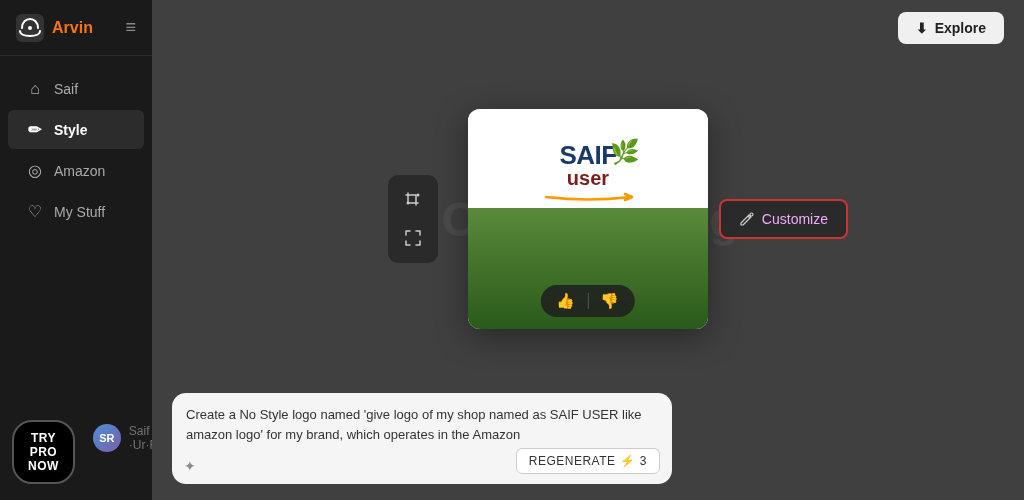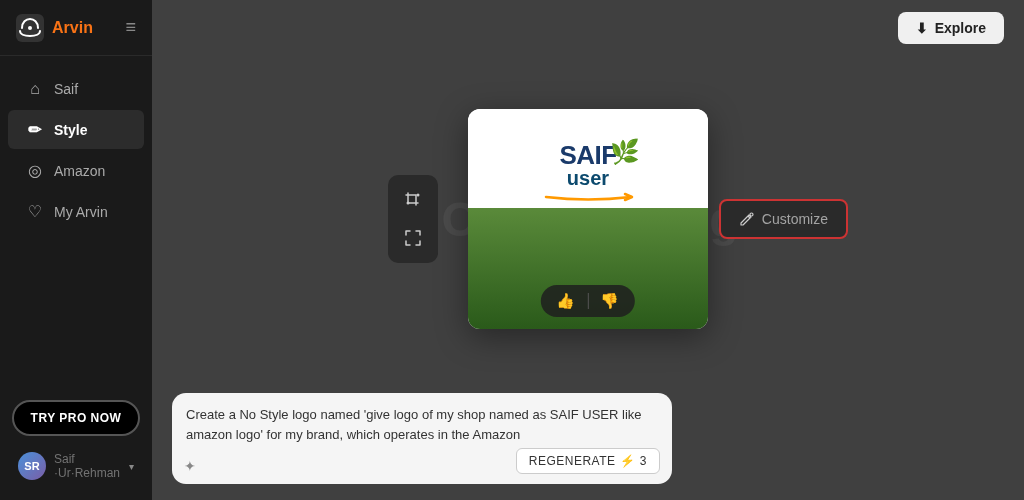--- a/index.html
+++ b/index.html
@@ -67,39 +67,39 @@
       font-weight: 600;
     }
     .nav-item .nav-icon {
       font-size: 16px;
       width: 18px;
       text-align: center;
     }
     .sidebar-bottom {
       padding: 16px 12px;
       display: flex;
-      flex-direction: column;
+      flex-direction: row;
       gap: 12px;
     }
     .try-pro-btn {
       background: #000;
       color: #fff;
       border: 2px solid #555;
       border-radius: 20px;
       padding: 9px 14px;
       font-size: 12px;
       font-weight: 700;
       letter-spacing: 0.5px;
       cursor: pointer;
       text-align: center;
       width: 100%;
     }
     .user-profile {
       display: flex;
-      align-items: center;
+      align-items: flex-start;
       gap: 8px;
       cursor: pointer;
       padding: 4px 6px;
       border-radius: 6px;
     }
     .user-avatar {
       width: 28px;
       height: 28px;
       border-radius: 50%;
       background: linear-gradient(135deg, #4a90d9, #7b5ea7);
@@ -215,21 +215,21 @@
       justify-content: center;
     }
 
     
     .customize-btn {
       position: absolute;
       right: calc(50% - 260px);
       top: 50%;
       transform: translateY(-50%);
       background: #2a2a2a;
-      color: #a3a3a3;
+      color: #f0abfc;
       border: 2px solid #cc3333;
       border-radius: 8px;
       padding: 10px 18px;
       font-size: 14px;
       font-weight: 500;
       cursor: pointer;
       display: flex;
       align-items: center;
       gap: 7px;
     }
@@ -332,21 +332,21 @@
     <div class="nav-item active">
       <span class="nav-icon">✏</span>
       <span>Style</span>
     </div>
     <div class="nav-item">
       <span class="nav-icon">◎</span>
       <span>Amazon</span>
     </div>
     <div class="nav-item">
       <span class="nav-icon">♡</span>
-      <span>My Arvin</span>
+      <span>My Stuff</span>
     </div>
   </nav>
 
   <div class="sidebar-bottom">
     <button class="try-pro-btn">TRY PRO NOW</button>
     <div class="user-profile">
       <div class="user-avatar">SR</div>
       <span class="user-name">Saif ·Ur·Rehman</span>
       <span class="chevron-down">▾</span>
     </div>
@@ -388,21 +388,21 @@
       <div class="logo-card-inner">
 
         <div style="position:absolute;top:0;left:0;right:0;height:45%;background:#fff;z-index:1;display:flex;align-items:center;justify-content:center;">
         </div>
 
         <div class="logo-bg"></div>
 
         <div style="position:absolute;top:15%;left:0;right:0;z-index:5;display:flex;flex-direction:column;align-items:center;">
           <div style="position:relative;display:inline-block;">
             <span style="font-size:26px;font-weight:900;color:#1a3a6a;line-height:1;display:block;text-align:center;letter-spacing:-0.5px;">SAIF</span>
-            <span style="font-size:20px;font-weight:700;color:#0c4a6e;line-height:1;display:block;text-align:center;">user</span>
+            <span style="font-size:20px;font-weight:700;color:#7f1d1d;line-height:1;display:block;text-align:center;">user</span>
 
             <span style="position:absolute;top:-4px;right:-24px;font-size:24px;">🌿</span>
           </div>
 
           <svg width="95" height="14" viewBox="0 0 95 14">
             <path d="M5 9 Q47 14 90 9" stroke="#f90" stroke-width="2.5" fill="none" stroke-linecap="round"></path>
             <path d="M84 6 L91 9 L84 12" fill="none" stroke="#f90" stroke-width="2.5" stroke-linecap="round" stroke-linejoin="round"></path>
           </svg>
         </div>
 

